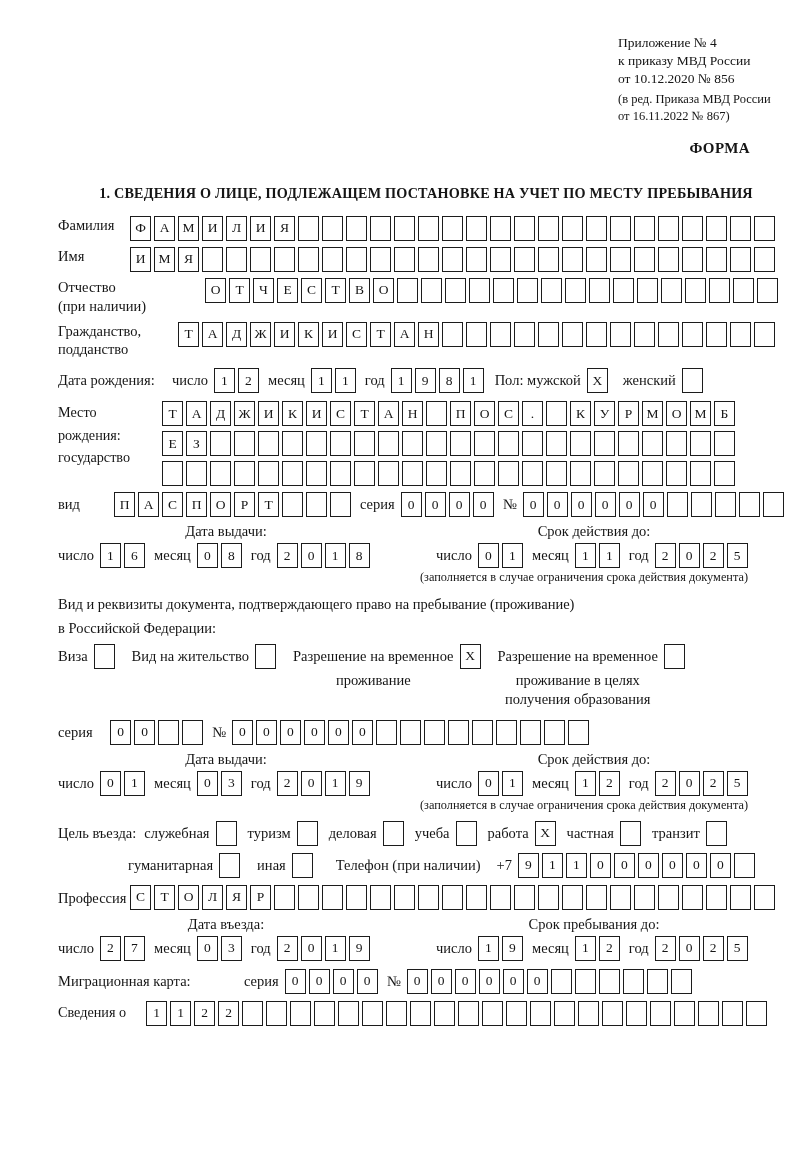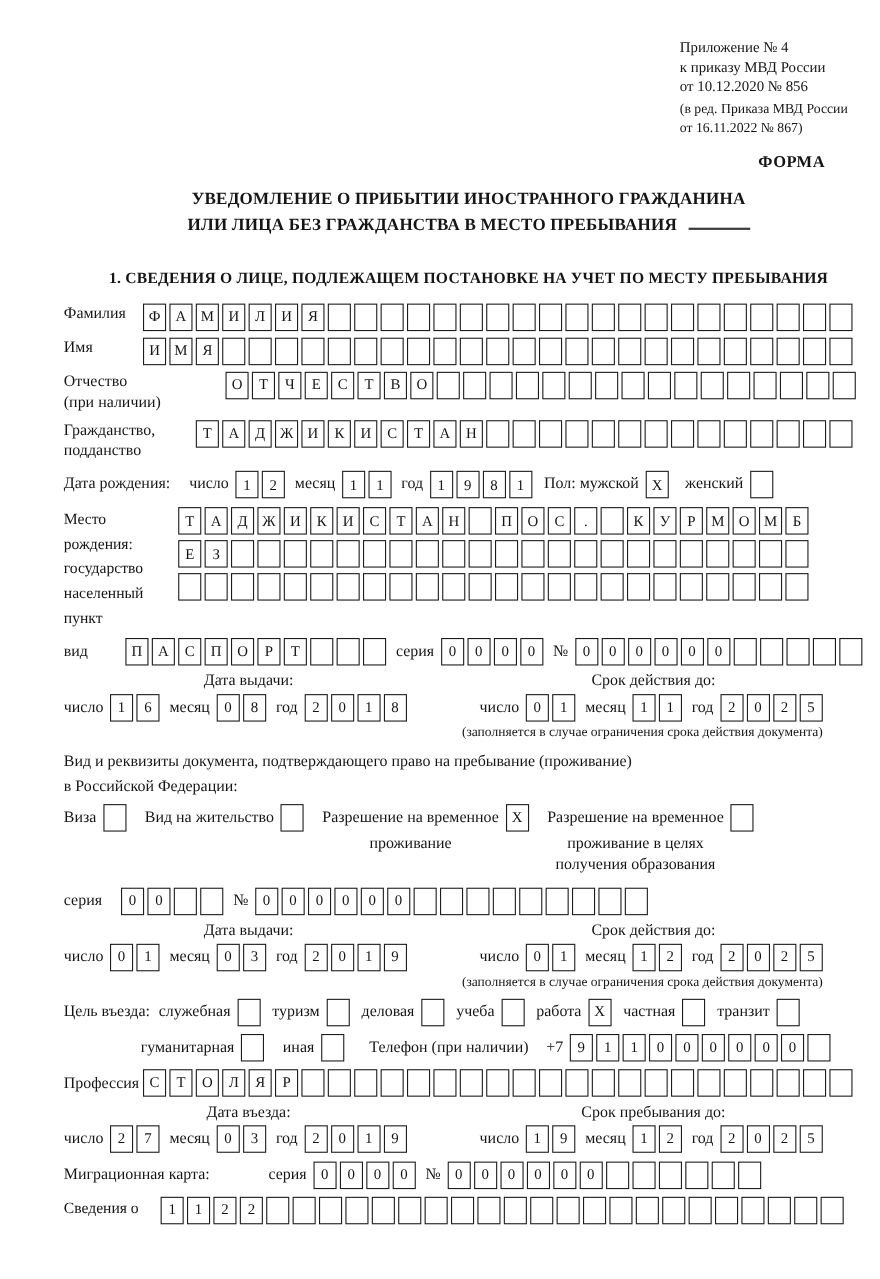--- a/index.html
+++ b/index.html
@@ -69,24 +69,20 @@
     <div>Приложение № 4</div>
     <div>к приказу МВД России</div>
     <div>от 10.12.2020 № 856</div>
     <div class="amend">
       <div>(в ред. Приказа МВД России</div>
       <div>от 16.11.2022 № 867)</div>
     </div>
   </div>
   <div class="forma">ФОРМА</div>
 
-  <div class="title">
-    <div>УВЕДОМЛЕНИЕ О ПРИБЫТИИ ИНОСТРАННОГО ГРАЖДАНИНА</div>
-    <div><span>ИЛИ ЛИЦА БЕЗ ГРАЖДАНСТВА В МЕСТО ПРЕБЫВАНИЯ</span><span class="blank-line"></span></div>
-  </div>
 
   <div class="sec-heading">1. СВЕДЕНИЯ О ЛИЦЕ, ПОДЛЕЖАЩЕМ ПОСТАНОВКЕ НА УЧЕТ ПО МЕСТУ ПРЕБЫВАНИЯ</div>
 
   <div class="fr">
     <span class="lbl w-surname">Фамилия</span>
     <span class="cells">
         <span class="cb">Ф</span>
         <span class="cb">А</span>
         <span class="cb">М</span>
         <span class="cb">И</span>
@@ -242,21 +238,20 @@
     <span class="inline-lbl" style="margin-left:12px;">женский</span>
     <span class="cells">
         <span class="cb"></span>
       </span>
   </div>
 
   <div class="fr" style="margin-top:8px;">
     <span class="lbl w-birthplace">
       <div>Место рождения:</div>
       <div>государство</div>
-      <div>населенный пункт</div>
     </span>
     <span class="stack">
       <span class="cells">
           <span class="cb">Т</span>
           <span class="cb">А</span>
           <span class="cb">Д</span>
           <span class="cb">Ж</span>
           <span class="cb">И</span>
           <span class="cb">К</span>
           <span class="cb">И</span>

